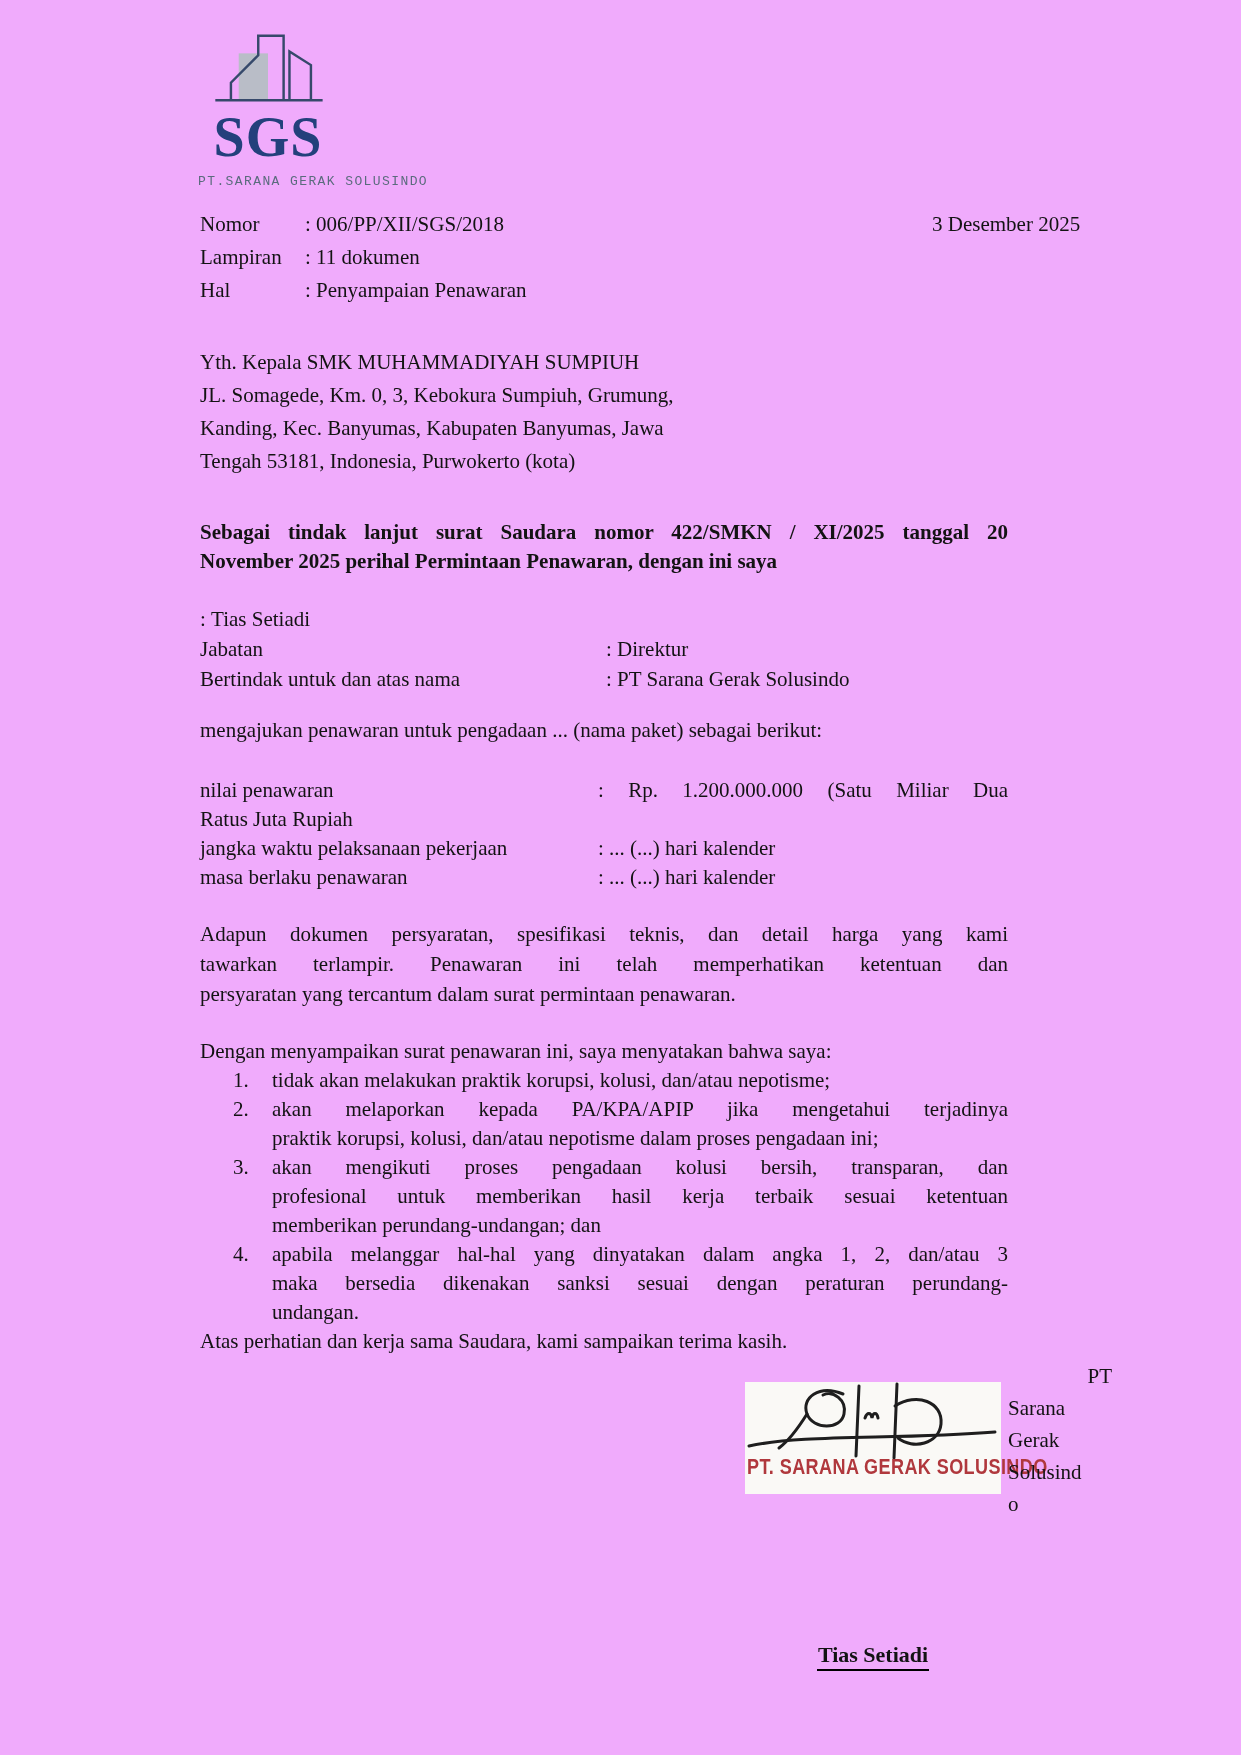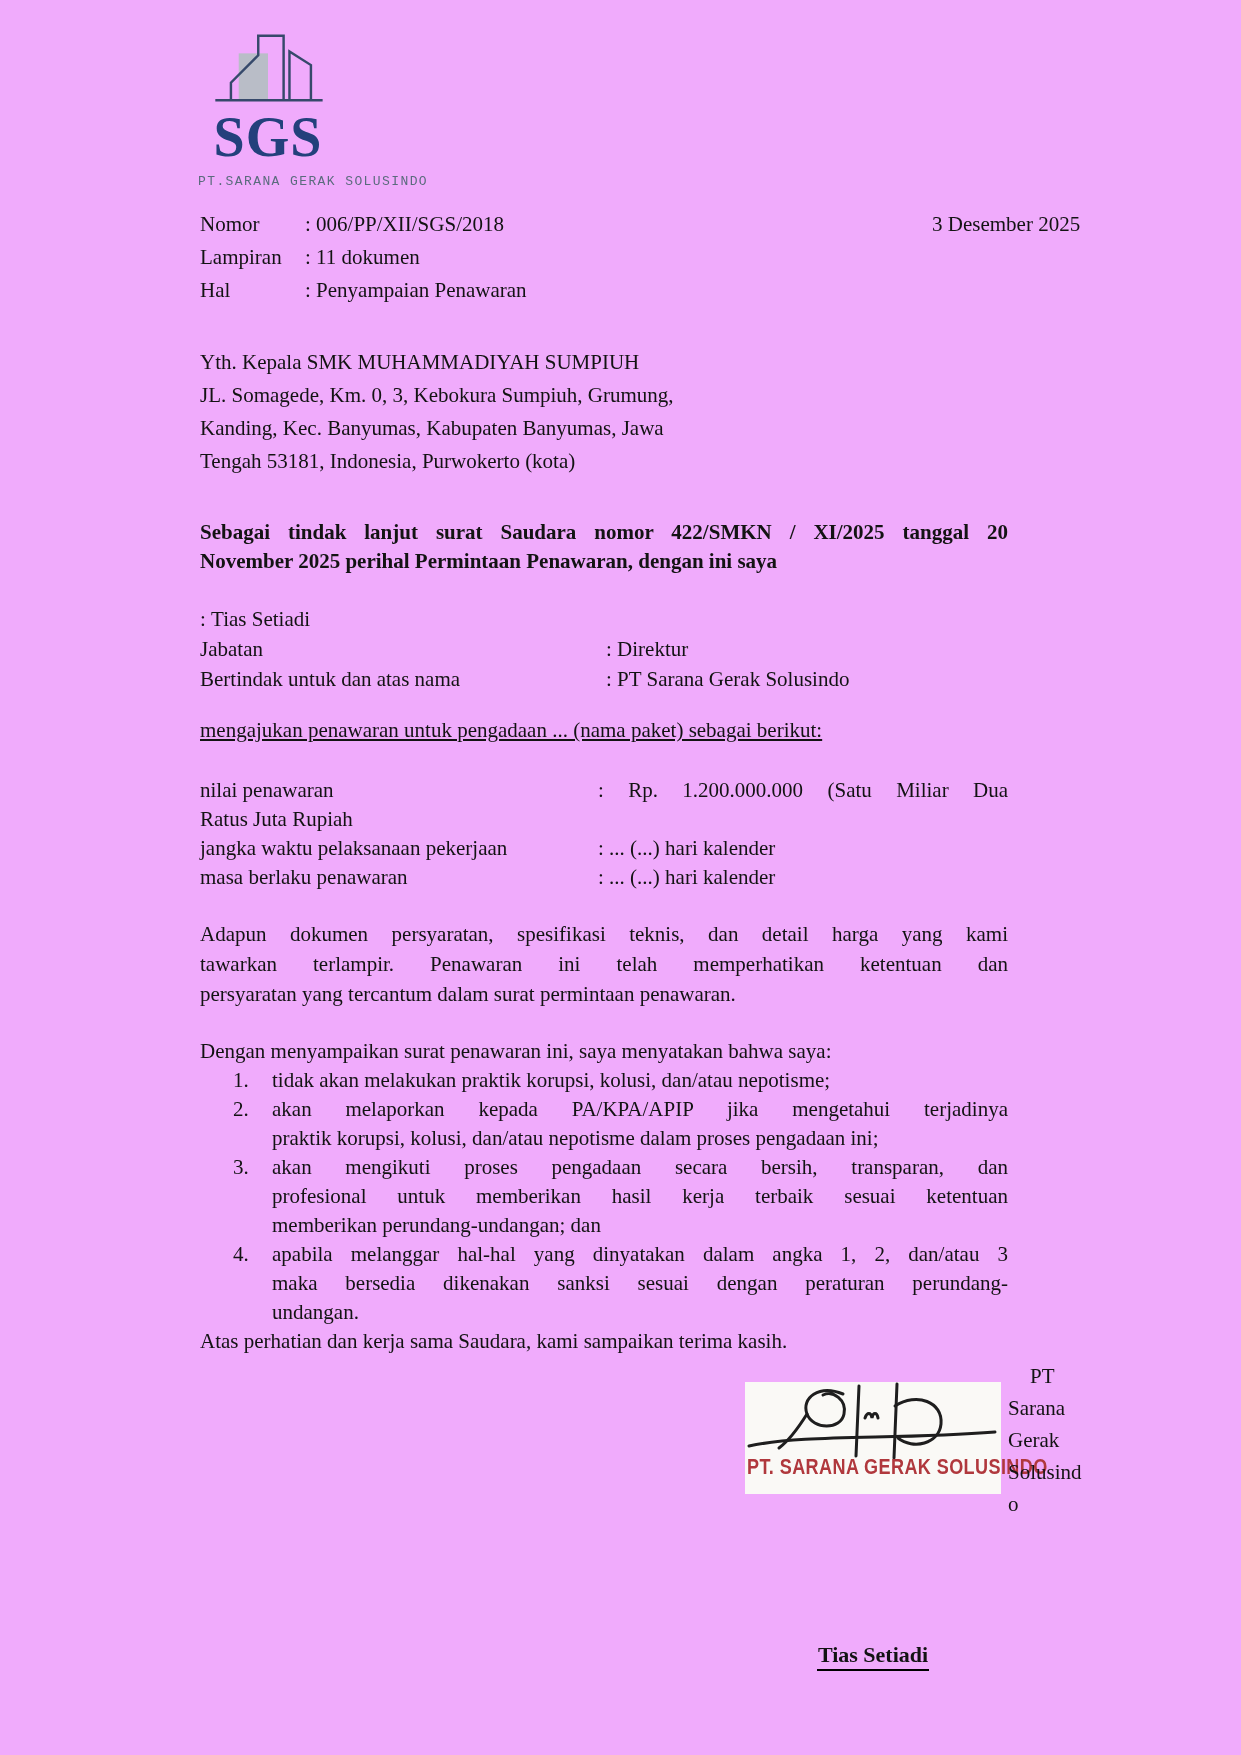--- a/index.html
+++ b/index.html
@@ -31,21 +31,21 @@
   .meta .lbl { width:105px;font-family:Liberation Serif, serif; }
   .date-line { left:932px; top:208px; line-height:33px; }
 
   .recipient { left:200px; top:346px; line-height:33px; width:640px; }
 
   .opening { left:200px; top:518px; width:808px; line-height:29px;font-weight:bold; }
 
   .signer { left:200px; top:604px; line-height:30px; width:808px; }
   .signer .lbl { width:406px; }
 
-  .offer-intro { left:200px; top:716px; line-height:29px; width:808px;text-decoration:underline; }
+  .offer-intro { left:200px; top:716px; line-height:29px; width:808px; }
 
   .offer { left:200px; top:776px; width:808px; line-height:29px; }
   .offer .lbl { width:398px; }
   .vfill { flex:1; }
   .vstretch { text-align:justify; text-align-last:justify; }
 
   .adapun { left:200px; top:919px; width:808px; line-height:30px; }
 
   .statement { left:200px; top:1037px; width:808px; line-height:29px; }
   .li { position:relative; padding-left:72px; }
@@ -54,21 +54,21 @@
   
   .sig-area { left:745px; top:1382px; width:256px; height:112px; background:#faf9f6; }
   .sig-svg { position:absolute; left:0; top:0; }
   .stamp {
     position:absolute; left:2px; top:72px;
     color:#b0383d; font-family:"Liberation Sans", sans-serif; font-weight:bold;
     font-size:22px; letter-spacing:0.5px; white-space:nowrap;
     transform:scaleX(0.82); transform-origin:0 50%;
   }
   .company-col { left:1008px; top:1360px; width:104px; line-height:32px; }
-  .company-col .ln:first-child { padding-left:22px; }
+  .company-col .ln:first-child { padding-left:22px;text-align:right; }
 
   .signer-name { left:745px; top:1642px; width:256px; text-align:center;
     font-weight:bold; font-size:22px; }
   .signer-name span { border-bottom:2.5px solid #000; padding:0 1px 2px; }
 </style>
 </head>
 <body>
 
 <div class="page">
 
@@ -163,21 +163,21 @@
     <div class="li">
       <span class="num">2.</span>
       <div>
           <div class="ln stretch">akan melaporkan kepada PA/KPA/APIP jika mengetahui terjadinya</div>
           <div class="ln">praktik korupsi, kolusi, dan/atau nepotisme dalam proses pengadaan ini;</div>
         </div>
     </div>
     <div class="li">
       <span class="num">3.</span>
       <div>
-          <div class="ln stretch">akan mengikuti proses pengadaan secara bersih, transparan, dan</div>
+          <div class="ln stretch">akan mengikuti proses pengadaan kolusi bersih, transparan, dan</div>
           <div class="ln stretch">profesional untuk memberikan hasil kerja terbaik sesuai ketentuan</div>
           <div class="ln">memberikan perundang-undangan; dan</div>
         </div>
     </div>
     <div class="li">
       <span class="num">4.</span>
       <div>
           <div class="ln stretch">apabila melanggar hal-hal yang dinyatakan dalam angka 1, 2, dan/atau 3</div>
           <div class="ln stretch">maka bersedia dikenakan sanksi sesuai dengan peraturan perundang-</div>
           <div class="ln">undangan.</div>

